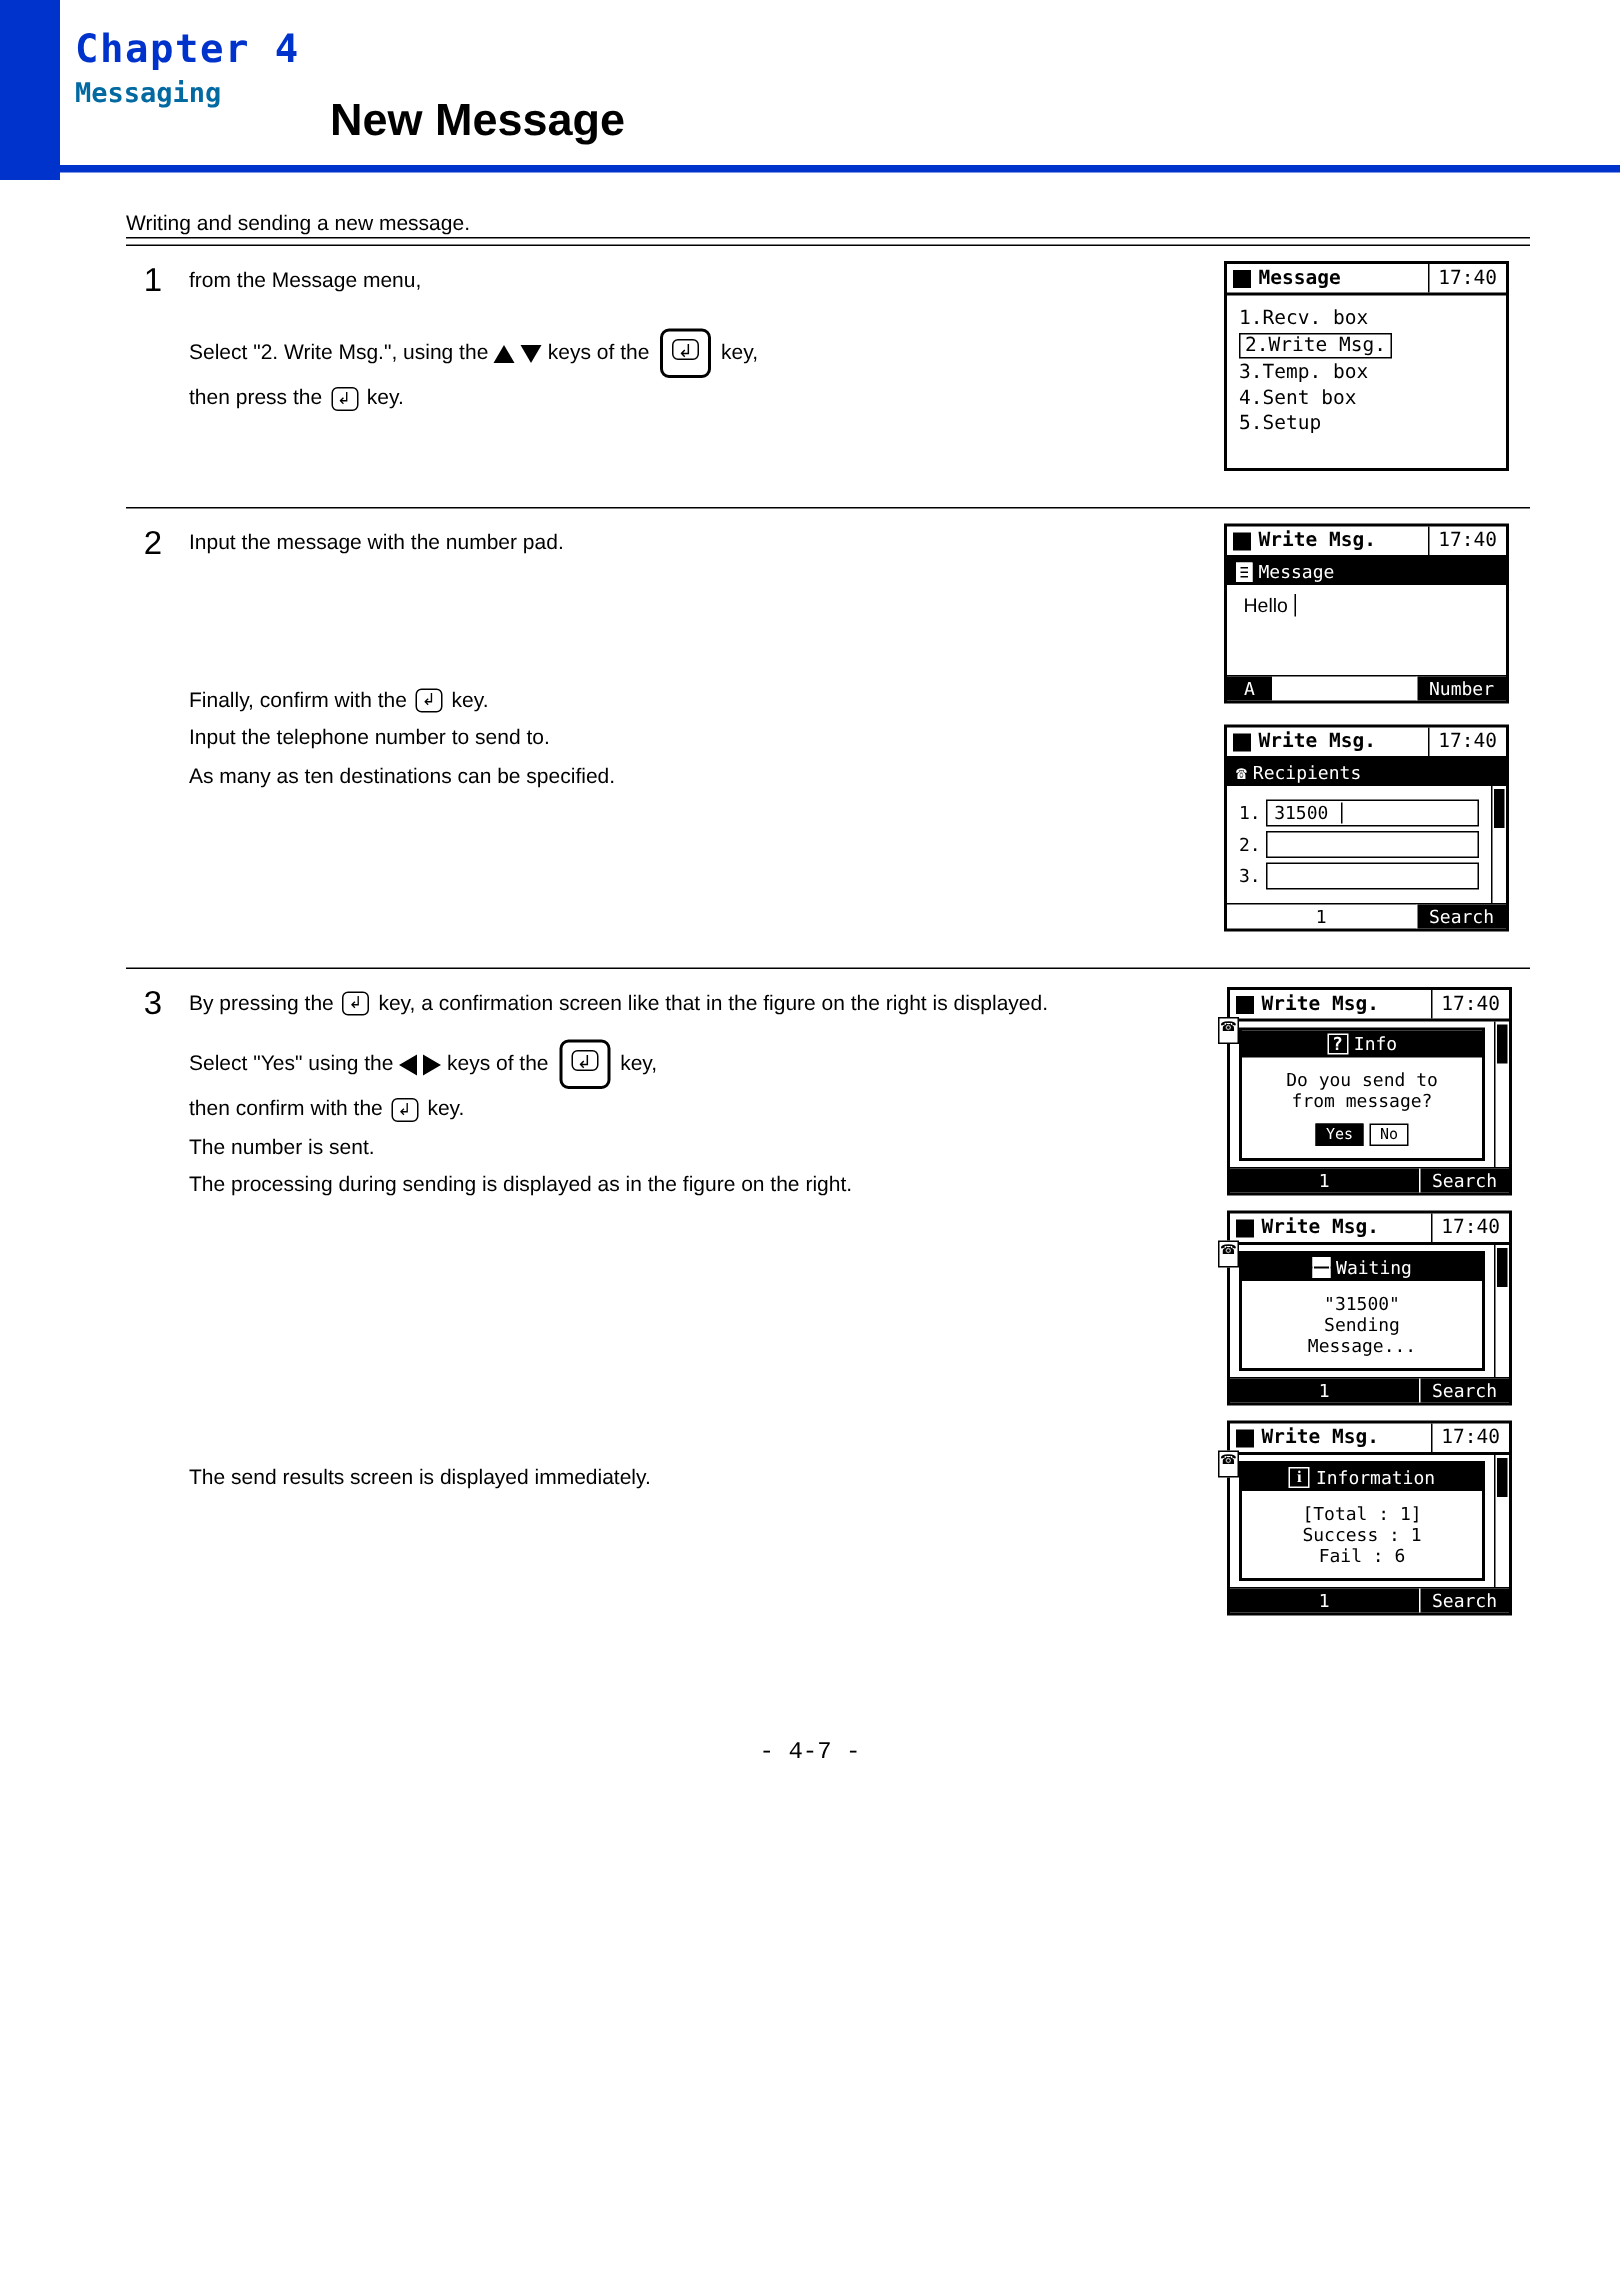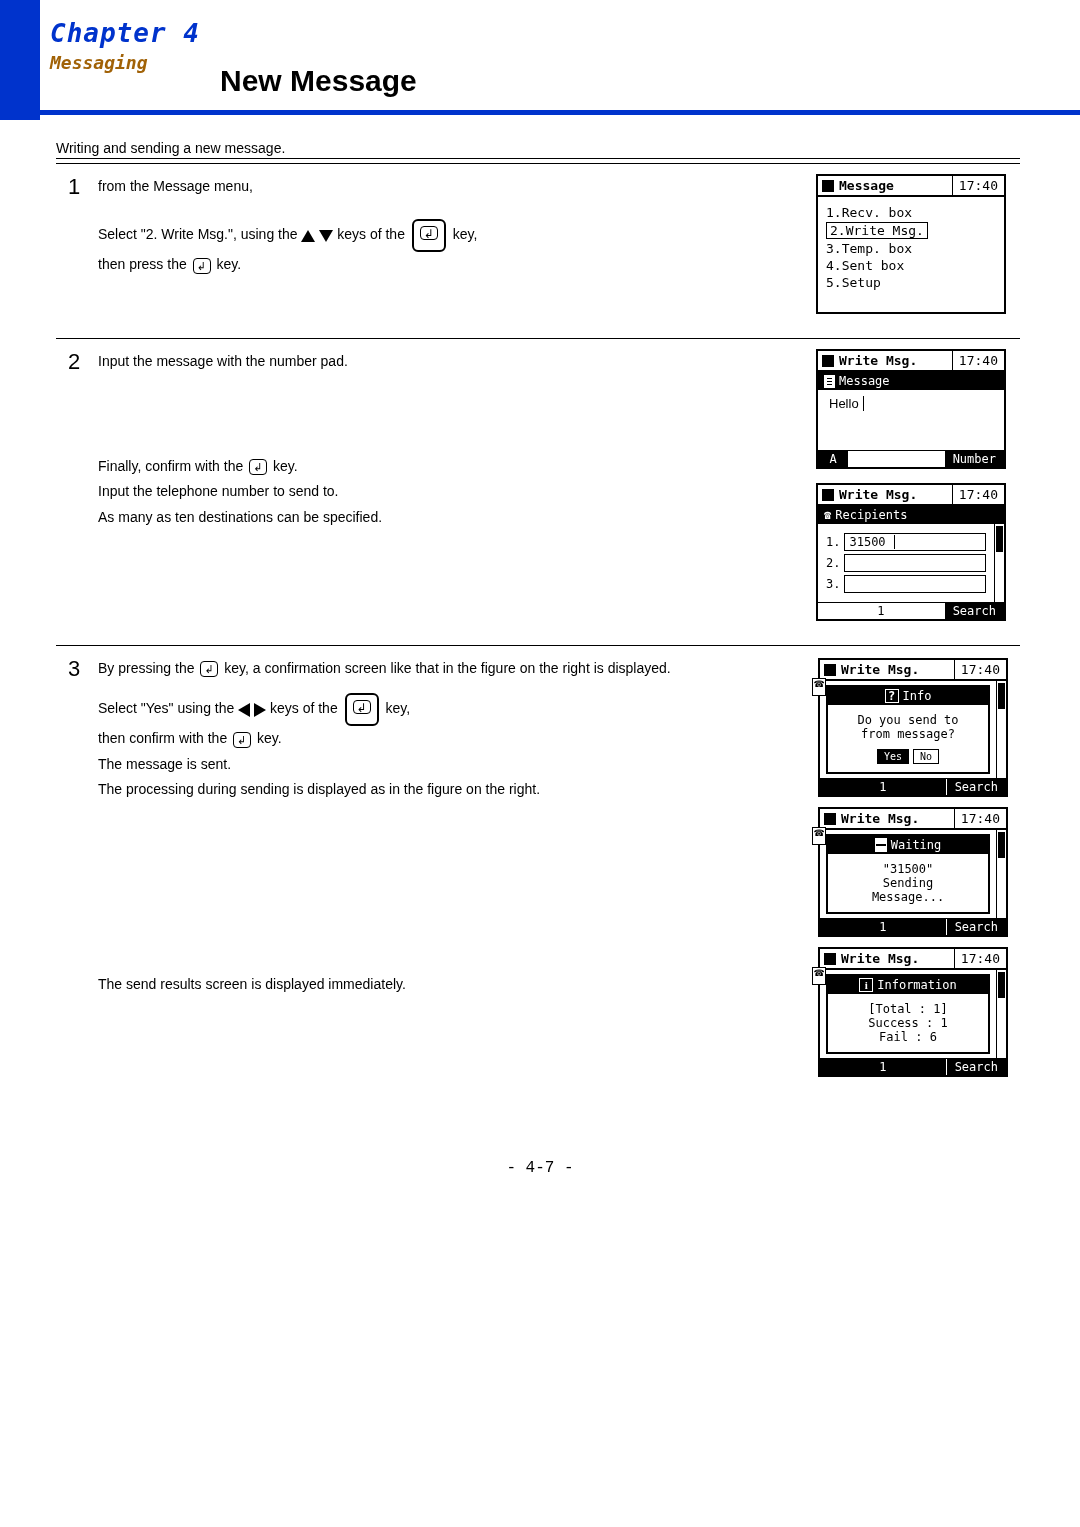--- a/index.html
+++ b/index.html
@@ -2,28 +2,28 @@
 <html><head>
 <meta charset="utf-8">
 <style>
   * { box-sizing: border-box; margin: 0; padding: 0; }
   body { font-family: Arial, sans-serif; background: #fff; color: #000; width: 1080px; }
   
   .header-band { display: flex; align-items: stretch; }
   .blue-bar { width: 40px; background: #0033cc; height: 120px; }
   .header-content { display: flex; flex-direction: column; flex: 1; }
   .chapter-row { display: flex; align-items: flex-start; }
-  .chapter-left { width: 180px; padding: 18px 0 0 10px; font-style: italic; }
+  .chapter-left { width: 180px; padding: 18px 0 0 10px; }
   .chapter-title { color: #0033cc; font-size: 26px; font-weight: bold; font-family: "MS Gothic", monospace; letter-spacing: 1px; }
-  .chapter-sub { color: #a16207; font-size: 18px; font-weight: bold; font-family: "MS Gothic", monospace; margin-top: 4px; }
+  .chapter-sub { color: #0369a1; font-size: 18px; font-weight: bold; font-family: "MS Gothic", monospace; margin-top: 4px; }
   .section-wrap { flex: 1; padding-top: 64px; }
   .section-title { font-size: 30px; font-weight: bold; color: #000; padding-bottom: 6px; }
   .blue-underline { height: 5px; background: #0033cc; width: 100%; margin-top: 6px; }
   
-  .content { padding: 20px 60px 40px 56px; }
+  .content { padding: 20px 60px 40px 84px; }
   .intro { font-size: 14px; margin-bottom: 4px; text-decoration: none; border-bottom: 1px solid #000; padding-bottom: 2px; }
   
   .step-table { width: 100%; border-collapse: collapse; }
   .step-table td { border-top: 1px solid #000; vertical-align: top; padding: 10px 6px; }
   .step-num { width: 36px; font-size: 22px; text-align: center; font-family: Arial; }
   .step-body { font-size: 14px; line-height: 1.8; }
   .step-screen { width: 210px; padding-left: 20px; }
   
   .keycap { display: inline-block; border: 2px solid #000; border-radius: 6px; padding: 2px 6px; vertical-align: middle; margin: 0 3px; }
   .keycap-inner { display: inline-block; border: 1.5px solid #000; border-radius: 4px; width: 18px; height: 14px; position: relative; }
@@ -228,21 +228,21 @@
           <span class="tri-right"></span>
           <span> keys of the </span>
           <span class="keycap"><span class="keycap-inner"></span></span>
           <span> key,</span>
         </div>
         <div>
           <span>then confirm with the </span>
           <span class="enter-small"></span>
           <span> key.</span>
         </div>
-        <div>The message is sent.</div>
+        <div>The number is sent.</div>
         <div>The processing during sending is displayed as in the figure on the right.</div>
         <div style="height:170px"></div>
         <div>The send results screen is displayed immediately.</div>
       </td>
       <td class="step-screen">
         <div class="double-frame">
           <div class="edge-icon">☎</div>
           <div class="phone-screen">
             <div class="ps-title">
               <div class="ps-title-left">

